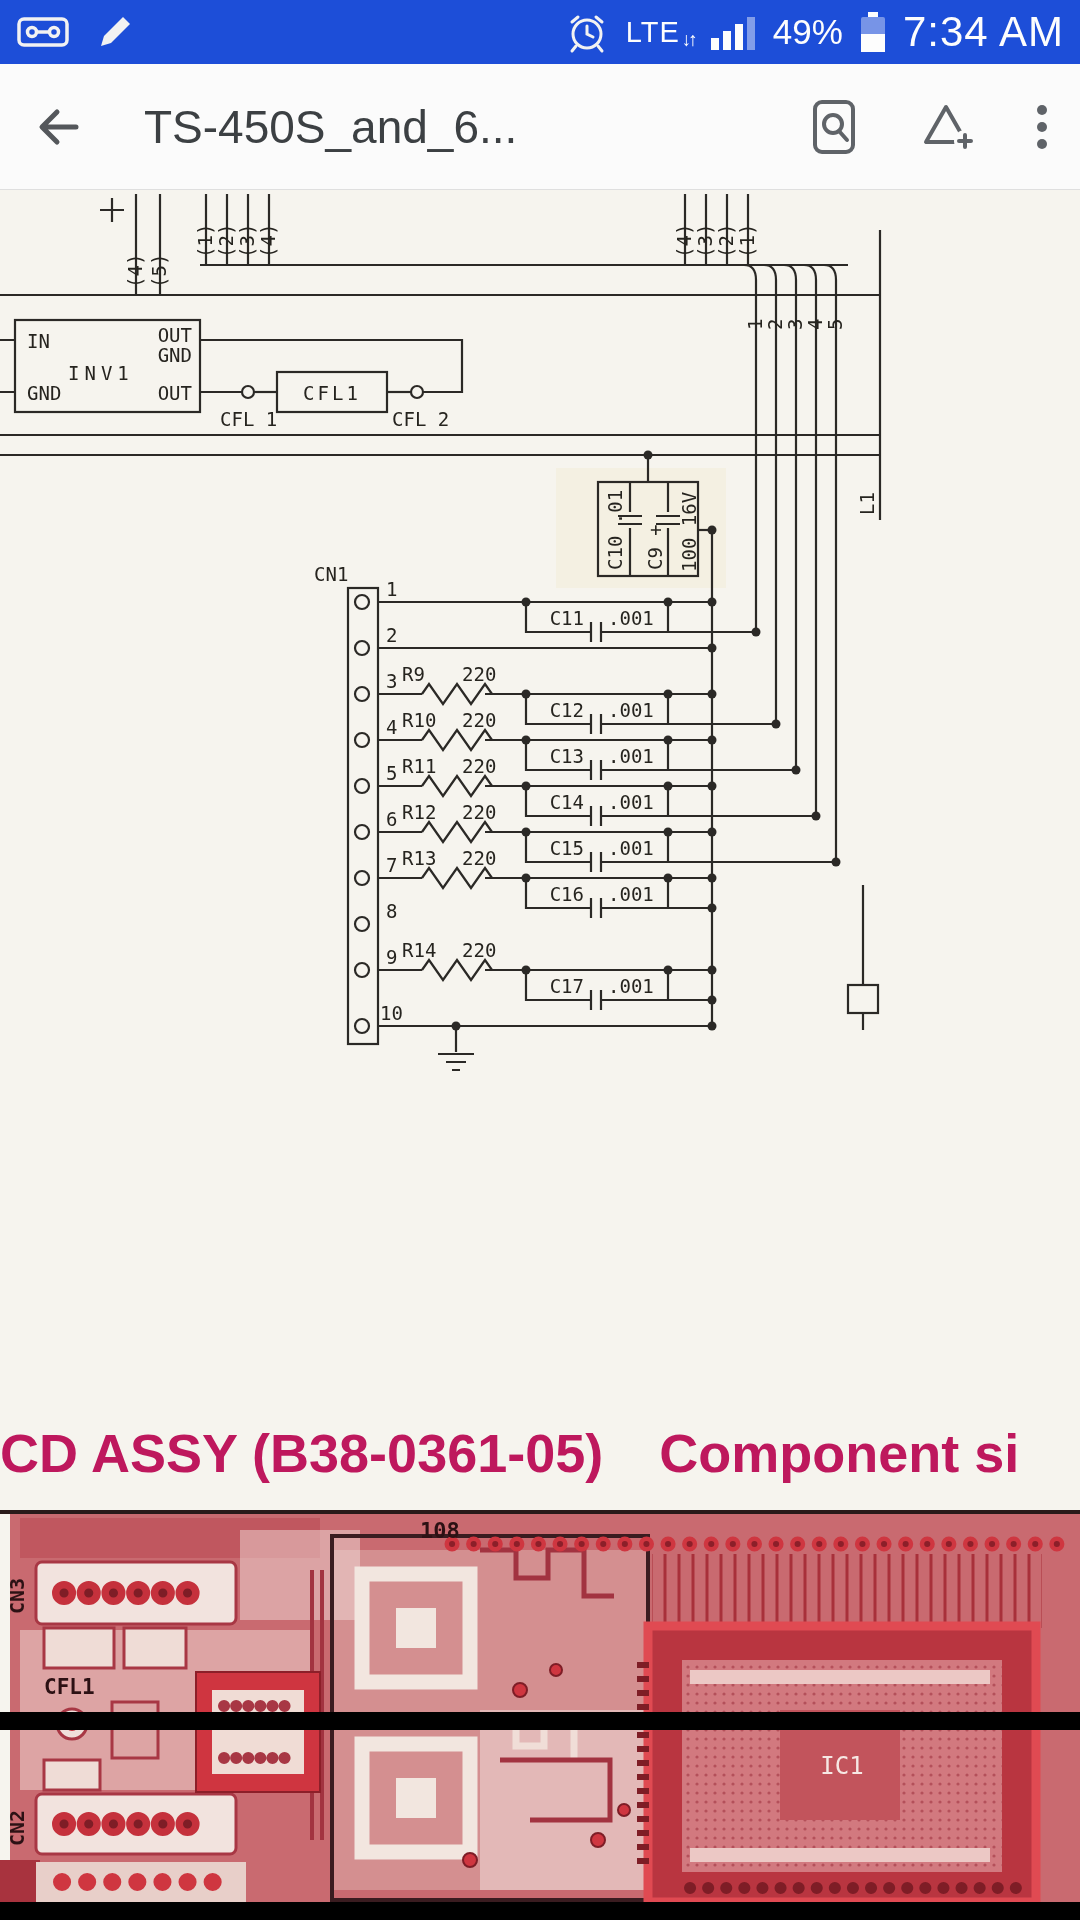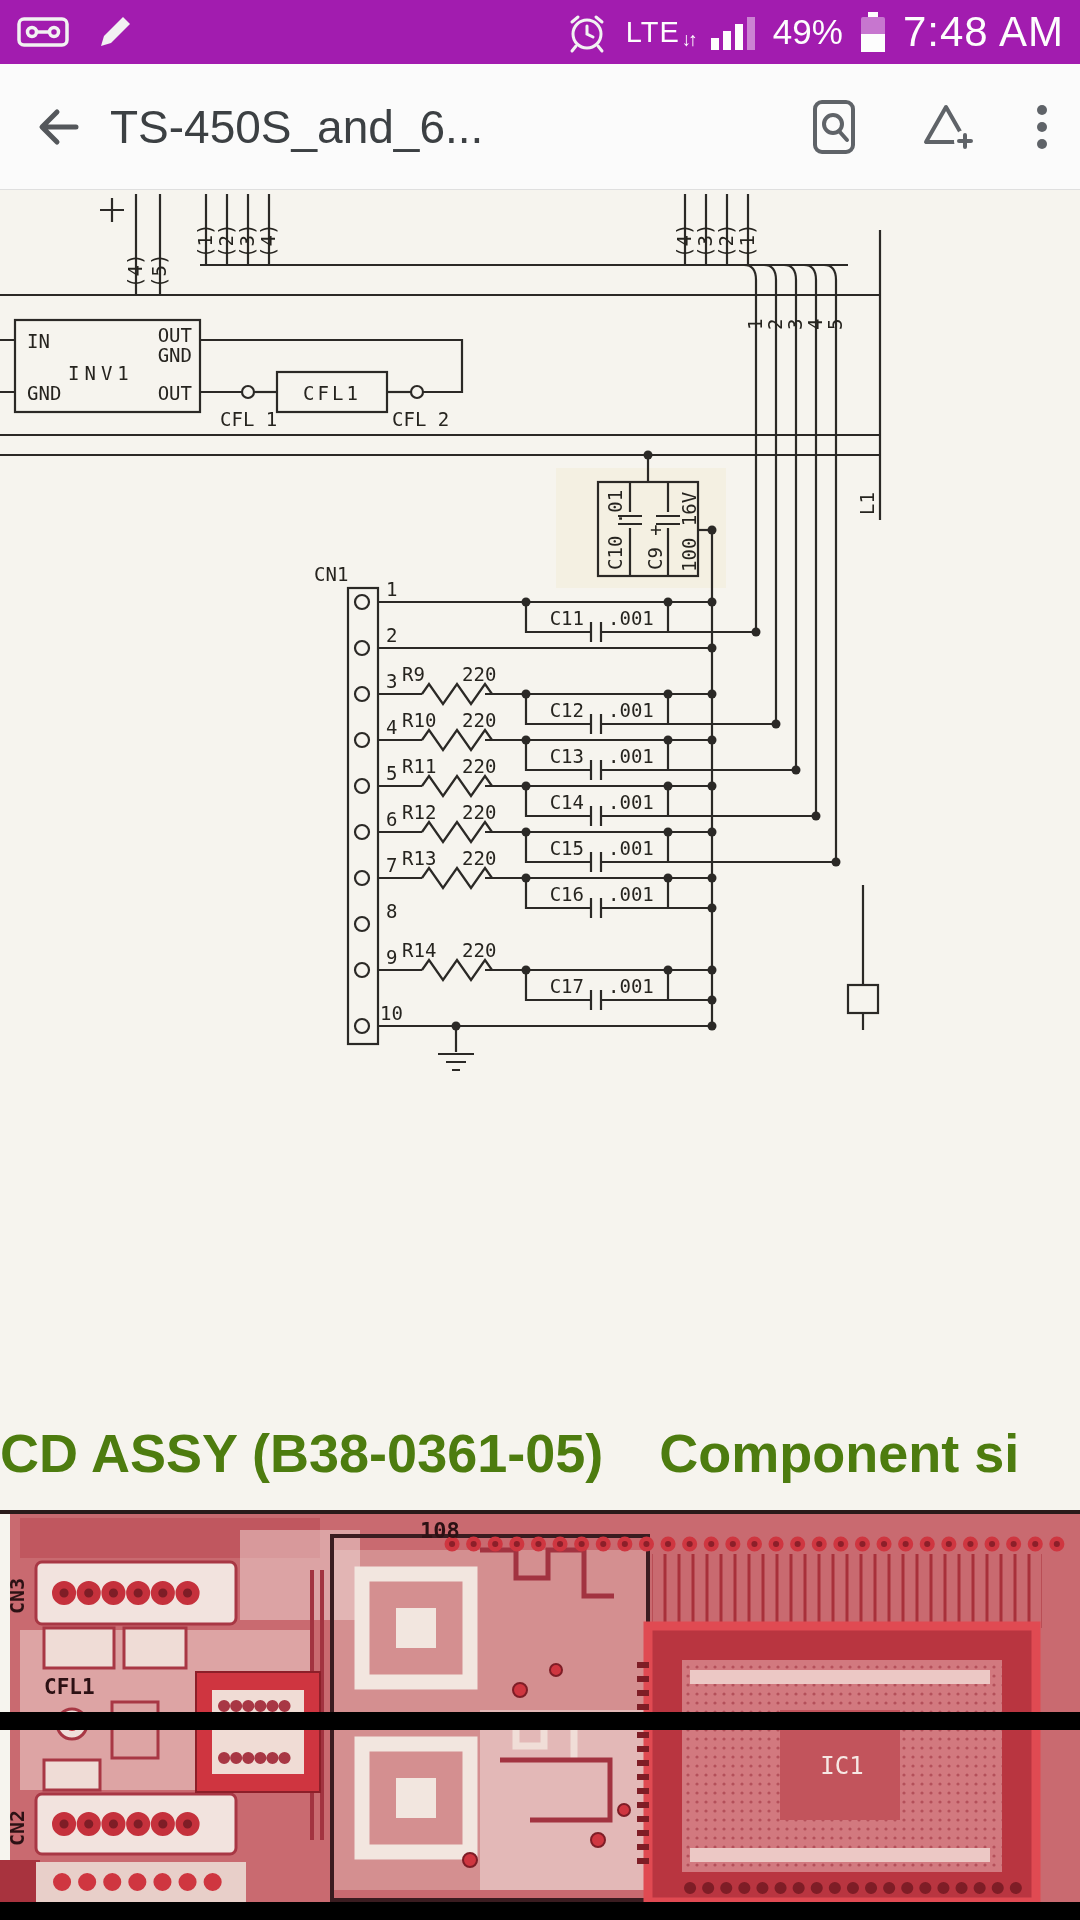--- a/index.html
+++ b/index.html
@@ -1,36 +1,36 @@
 <!DOCTYPE html>
 <html><head>
 <meta charset="utf-8">
 <style>
   html,body{margin:0;padding:0;background:#222;}
   .screen{position:relative;width:1080px;height:1920px;overflow:hidden;background:#000;font-family:"Liberation Sans",sans-serif;}
   
-  .status-bar{position:absolute;top:0;left:0;width:1080px;height:64px;background:#a21caf;display:flex;align-items:center;padding:0 16px;box-sizing:border-box;gap:22px;}
+  .status-bar{position:absolute;top:0;left:0;width:1080px;height:64px;background:#1d4ed8;display:flex;align-items:center;padding:0 16px;box-sizing:border-box;gap:22px;}
   .status-right{margin-left:auto;display:flex;align-items:center;gap:16px;}
   .sb-time{font-size:42px;color:#fdfdfd;letter-spacing:1px;}
   .sb-pct{font-size:35px;color:#fdfdfd;}
   .lte{display:flex;align-items:flex-end;color:#fdfdfd;}
   .lte .net{font-size:29px;letter-spacing:1px;}
   .lte .arr{font-size:19px;letter-spacing:-3px;margin-left:2px;transform:translateY(2px);}
   
   .toolbar{position:absolute;top:64px;left:0;width:1080px;height:126px;background:#fbfbfb;border-bottom:1px solid #dfdfdf;display:flex;align-items:center;padding:0 30px;box-sizing:border-box;}
-  .doc-title{margin-left:24px;font-size:46px;color:#3c4043;flex:1;white-space:nowrap;overflow:hidden;}
+  .doc-title{margin-left:58px;font-size:46px;color:#3c4043;flex:1;white-space:nowrap;overflow:hidden;}
   .tb-actions{display:flex;align-items:center;gap:58px;}
   .tb-btn{display:flex;align-items:center;justify-content:center;}
   
   .page{position:absolute;top:190px;left:0;width:1080px;height:1712px;background:#f6f4ee;overflow:hidden;}
   .schematic{position:absolute;top:0;left:0;}
   .wires path,.wires rect,.wires circle{stroke:#2b2926;stroke-width:2.2;fill:none;}
   .dots circle{fill:#2b2926;stroke:none;}
   .labels text{font-family:"DejaVu Sans Mono",monospace;fill:#26241f;font-size:19px;}
-  .assy-title{position:absolute;top:1208px;left:0;width:1080px;height:110px;line-height:110px;overflow:hidden;white-space:nowrap;font-weight:700;font-size:54px;color:#4d7c0f;}
+  .assy-title{position:absolute;top:1208px;left:0;width:1080px;height:110px;line-height:110px;overflow:hidden;white-space:nowrap;font-weight:700;font-size:54px;color:#be185d;}
   .assy-title .t2{margin-left:56px;}
   .pcb{position:absolute;top:1320px;left:0;}
   .pcb-label{font-family:"DejaVu Sans Mono",monospace;font-weight:700;fill:#2c1114;}
   .strip{position:absolute;top:1712px;left:0;width:1080px;height:18px;background:#000;}
 </style>
 </head>
 <body>
 
 <div class="screen">
 
@@ -60,21 +60,21 @@
         <rect x="12" y="19" width="8" height="19" fill="#fdfdfd"></rect>
         <rect x="24" y="12" width="8" height="26" fill="#fdfdfd"></rect>
         <rect x="36" y="5" width="8" height="33" fill="rgba(255,255,255,0.45)"></rect>
       </svg>
       <span class="sb-pct">49%</span>
       <svg width="28" height="44" viewBox="0 0 28 44">
         <rect x="9" y="2" width="10" height="5" fill="#fdfdfd"></rect>
         <rect x="2" y="7" width="24" height="35" rx="2" fill="rgba(255,255,255,0.4)"></rect>
         <rect x="2" y="24" width="24" height="18" fill="#fdfdfd"></rect>
       </svg>
-      <span class="sb-time">7:48 AM</span>
+      <span class="sb-time">7:34 AM</span>
     </div>
   </div>
 
   <div class="toolbar">
     <div class="tb-btn">
       <svg width="56" height="56" viewBox="0 0 56 56">
         <path d="M46 28 H14 M27 13 L12 28 L27 43" fill="none" stroke="#54575b" stroke-width="5" stroke-linecap="round" stroke-linejoin="round"></path>
       </svg>
     </div>
     <div class="doc-title">TS-450S_and_6...</div>

